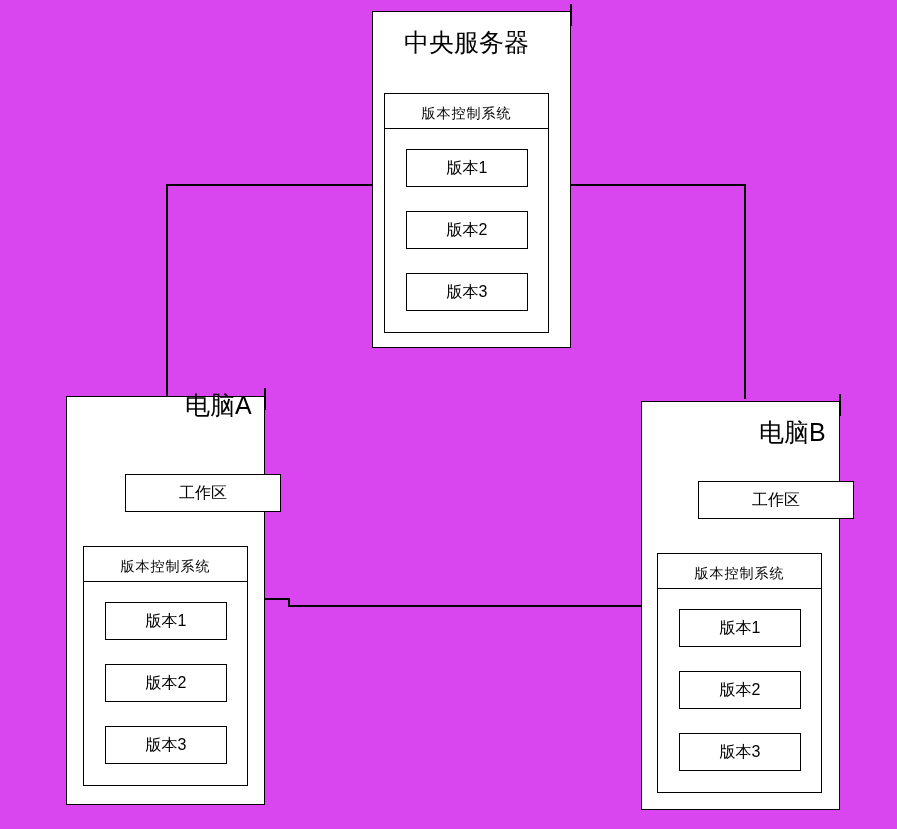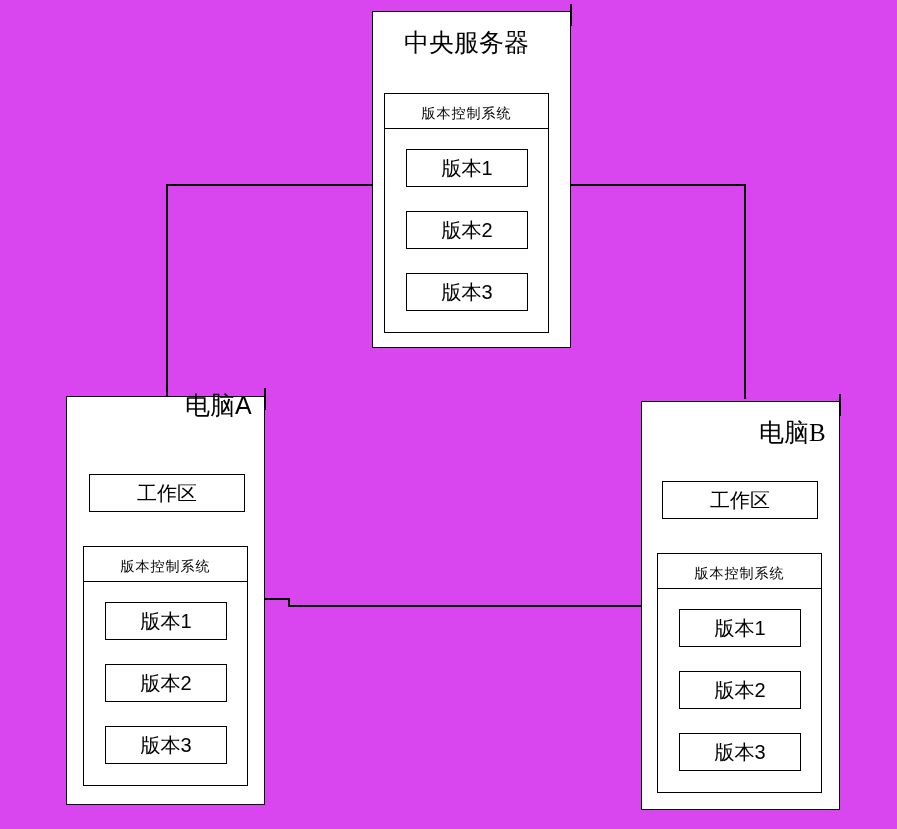--- a/index.html
+++ b/index.html
@@ -55,33 +55,34 @@
     border-top: 1.5px solid #000000;
   }
   .version-box {
     position: absolute;
     border: 1.5px solid #000000;
     background: #ffffff;
     box-sizing: border-box;
     display: flex;
     align-items: center;
     justify-content: center;
-    font-size: 20px;
+    font-size: 16px;
     color: #000000;
   }
   .workspace-box {
     position: absolute;
     border: 1.5px solid #000000;
     background: #ffffff;
     box-sizing: border-box;
     display: flex;
     align-items: center;
     justify-content: center;
-    font-size: 20px;
+    font-size: 16px;
     color: #000000;
+    margin-left: 36px;
   }
   .connector {
     position: absolute;
     background: #000000;
   }
   .connector.h { height: 1.5px; }
   .connector.v { width: 1.5px; }
   .tick {
     position: absolute;
     width: 1.5px;
@@ -124,21 +125,21 @@
   <div class="vcs-box" style="left:83px; top:546px; width:165px; height:240px;"></div>
   <div class="vcs-label" style="left:83px; top:559px; width:165px;">版本控制系统</div>
   <div class="vcs-divider" style="left:83px; top:581px; width:165px;"></div>
 
   <div class="version-box" style="left:105px; top:602px; width:122px; height:38px;">版本1</div>
   <div class="version-box" style="left:105px; top:664px; width:122px; height:38px;">版本2</div>
   <div class="version-box" style="left:105px; top:726px; width:122px; height:38px;">版本3</div>
 
   <div class="node-box" style="left:641px; top:401px; width:199px; height:409px;"></div>
   <div class="tick" style="left:839px; top:394px; height:22px;"></div>
-  <div class="node-title" style="left:759px; top:420px;font-family:Liberation Serif, serif;">电脑B</div>
+  <div class="node-title" style="left:759px; top:420px;">电脑B</div>
 
   <div class="workspace-box" style="left:662px; top:481px; width:156px; height:38px;">工作区</div>
 
   <div class="vcs-box" style="left:657px; top:553px; width:165px; height:240px;"></div>
   <div class="vcs-label" style="left:657px; top:566px; width:165px;">版本控制系统</div>
   <div class="vcs-divider" style="left:657px; top:588px; width:165px;"></div>
 
   <div class="version-box" style="left:679px; top:609px; width:122px; height:38px;">版本1</div>
   <div class="version-box" style="left:679px; top:671px; width:122px; height:38px;">版本2</div>
   <div class="version-box" style="left:679px; top:733px; width:122px; height:38px;">版本3</div>

